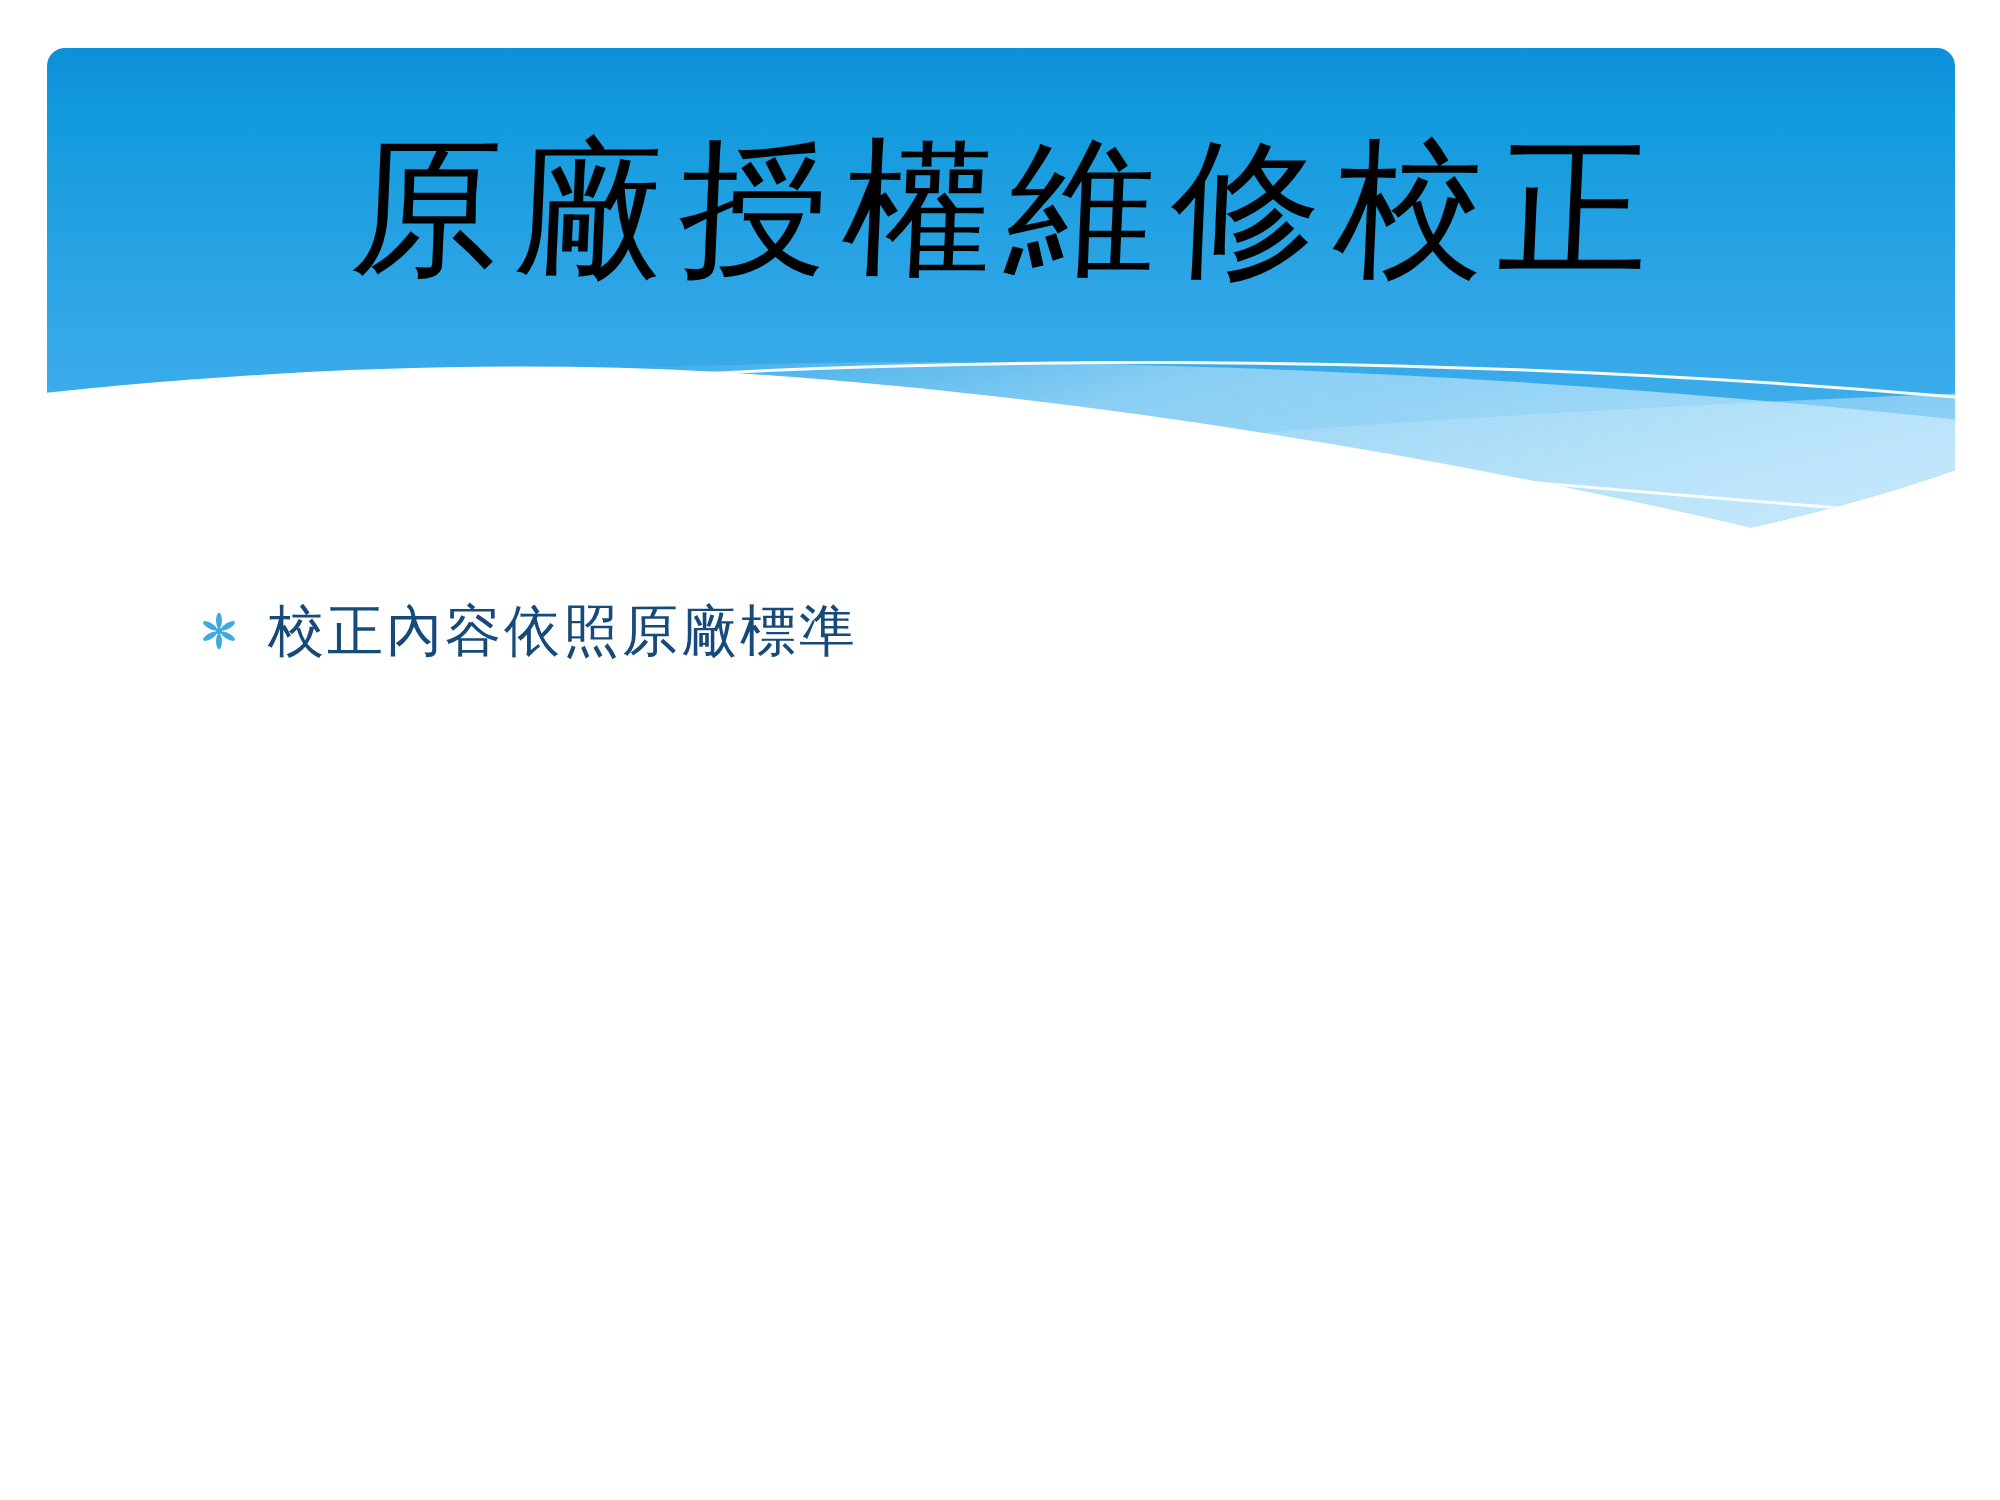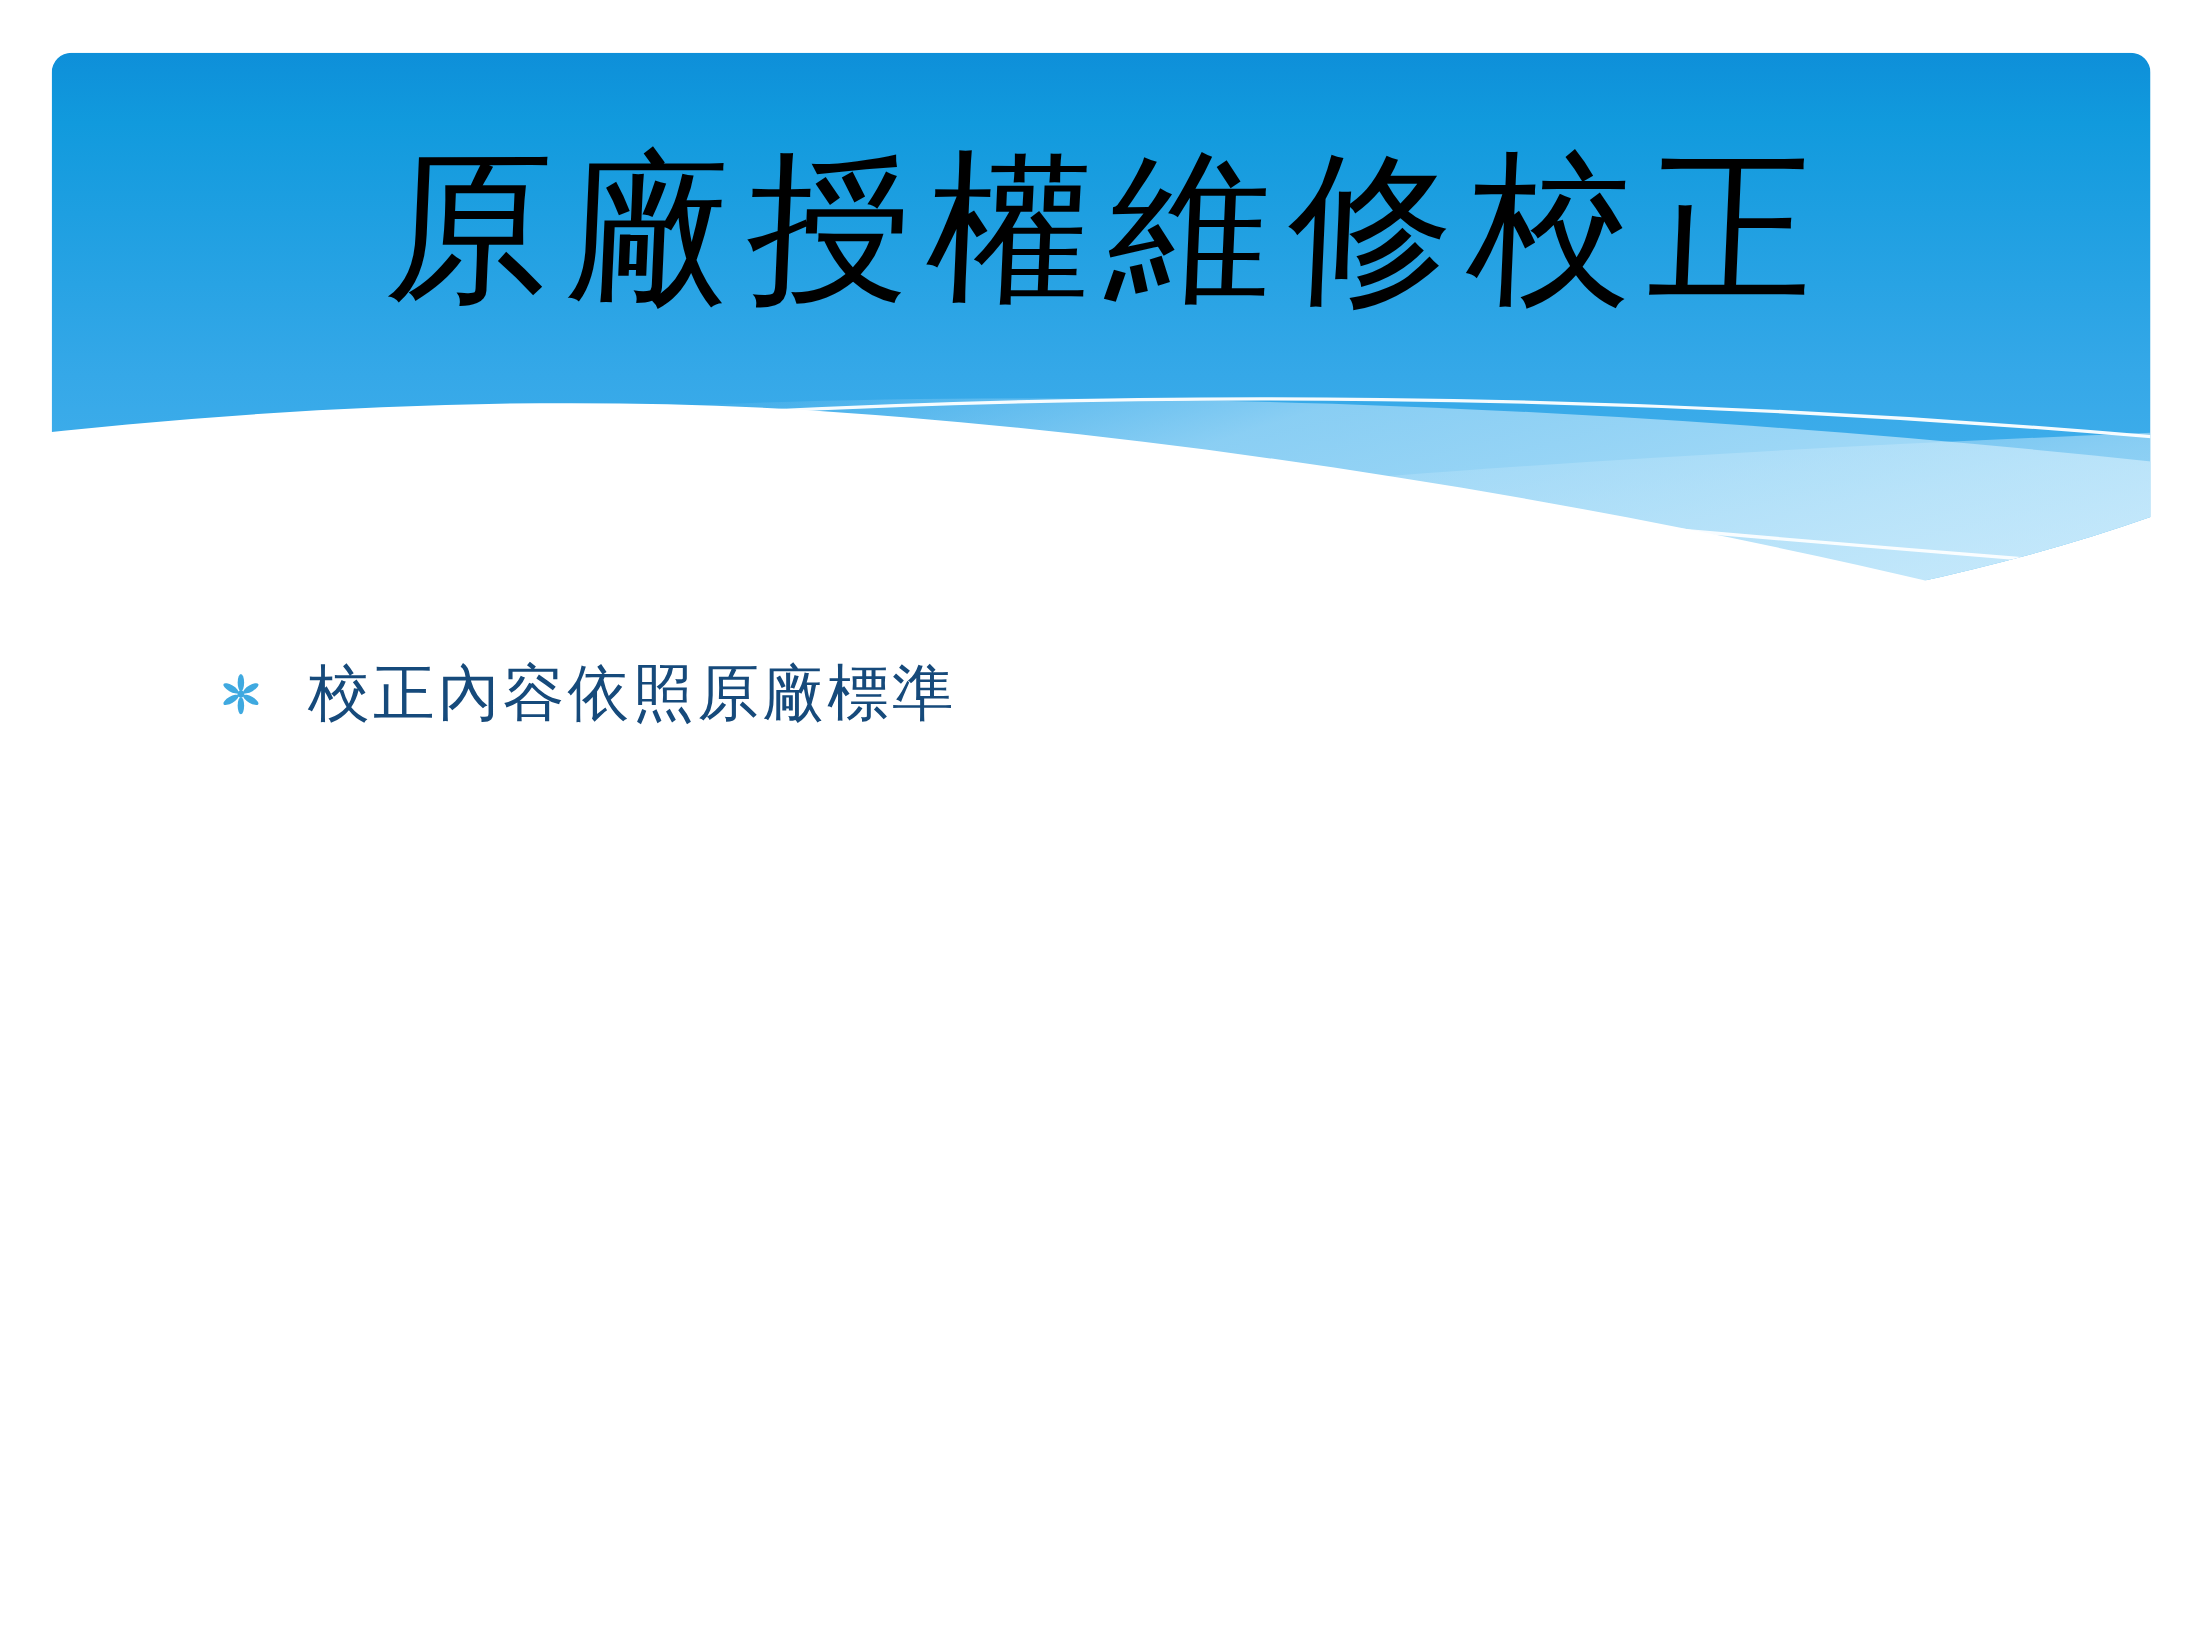--- a/index.html
+++ b/index.html
@@ -86,21 +86,20 @@
     width: 38px;
     height: 38px;
   }
   .bullet-text {
     color: #164A7B;
     font-family: "DejaVu Serif", "Liberation Serif", serif;
     font-size: 56px;
     line-height: 70px;
     letter-spacing: 3px;
     white-space: nowrap;
-    margin-left: 12px;
   }
 </style>
 </head>
 <body>
 
 <div id="slide">
 
   <div id="banner-decoration">
     <svg viewBox="0 0 2000 620" xmlns="http://www.w3.org/2000/svg" preserveAspectRatio="none">
       <defs>

